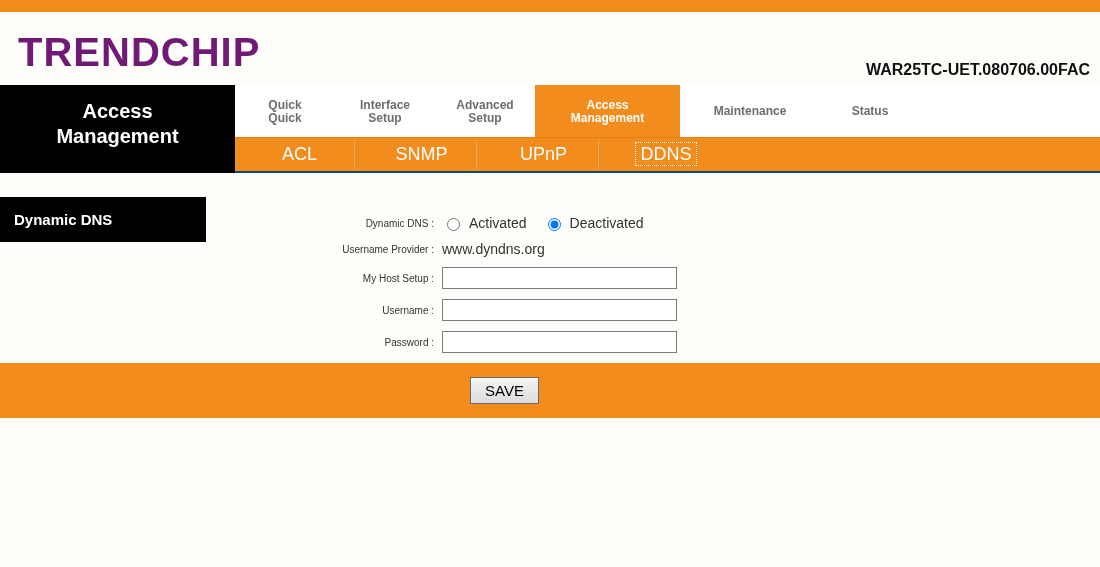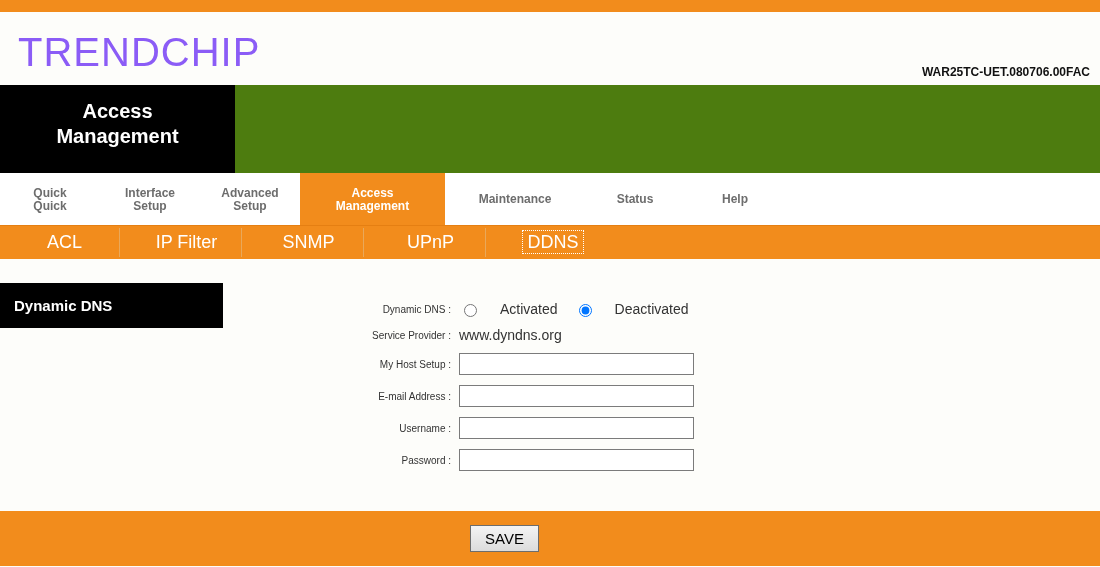--- a/index.html
+++ b/index.html
@@ -12,38 +12,37 @@
     width: 1100px;
   }
   .topbar { height: 12px; background: #f28c1c; }
   .header {
     position: relative;
     padding: 18px 18px 10px 18px;
   }
   .brand {
     font-family: "Arial Black", Arial, sans-serif;
     font-size: 40px;
-    font-weight: 400;
+    font-weight: 700;
     letter-spacing: 1px;
-    color: #8b5cf6;
+    color: #701a75;
   }
   .model {
     position: absolute;
     right: 10px;
     bottom: 6px;
-    font-size: 12px;
+    font-size: 16px;
     font-weight: bold;
     color: #111;
   }
   .nav {
     display: flex;
     align-items: stretch;
-    background: #4d7c0f;
+    background: #0c4a6e;
     position: relative;
-    flex-direction: column;
   }
   .nav-section-title {
     width: 235px;
     background: #000;
     color: #fff;
     font-size: 20px;
     font-weight: bold;
     text-align: center;
     padding: 14px 10px 24px 10px;
     line-height: 1.25;
@@ -99,21 +98,21 @@
   .subtab.active span {
     border: 1px dotted #fff;
     padding: 1px 4px;
   }
   .content-wrap {
     display: flex;
     align-items: flex-start;
     margin-top: 24px;
   }
   .side {
-    width: 223px;
+    width: 206px;
   }
   .side-title {
     background: #000;
     color: #fff;
     font-weight: bold;
     font-size: 15px;
     padding: 14px 14px;
   }
   .form-area {
     flex: 1;
@@ -142,28 +141,27 @@
     width: 235px;
     height: 22px;
     border: 1px solid #7b7b7b;
     background: #fff;
     font-size: 13px;
     padding: 0 4px;
   }
   .radio-wrap {
     display: inline-flex;
     align-items: flex-start;
-    gap: 20px;
+    gap: 6px;
     margin-right: 10px;
   }
   .savebar {
     background: #f28c1c;
     padding: 14px 0;
     text-align: left;
-    margin-top: 30px;
   }
   .savebar-inner {
     padding-left: 470px;
   }
   .save-btn {
     background: linear-gradient(#f4f4f4, #dcdcdc);
     border: 1px solid #6d6d6d;
     font-size: 15px;
     font-family: inherit;
     padding: 4px 14px;
@@ -202,27 +200,23 @@
       <div class="tab active" style="min-width:145px">
         <span>Access</span>
         <span>Management</span>
       </div>
       <div class="tab" style="min-width:140px">
         <span>Maintenance</span>
       </div>
       <div class="tab">
         <span>Status</span>
       </div>
-      <div class="tab">
-        <span>Help</span>
-      </div>
     </div>
     <div class="subtabs-row">
       <div class="subtab"><span>ACL</span></div>
-      <div class="subtab"><span>IP Filter</span></div>
       <div class="subtab"><span>SNMP</span></div>
       <div class="subtab"><span>UPnP</span></div>
       <div class="subtab active"><span>DDNS</span></div>
     </div>
   </div>
 </div>
 
 <div class="content-wrap">
   <div class="side">
     <div class="side-title">Dynamic DNS</div>
@@ -237,37 +231,31 @@
           <span>Activated</span>
         </label>
         <label class="radio-wrap">
           <input type="radio" name="ddns" checked="" style="">
           <span>Deactivated</span>
         </label>
       </div>
     </div>
 
     <div class="form-row">
-      <div class="form-label">Service Provider :</div>
+      <div class="form-label">Username Provider :</div>
       <div class="form-field">www.dyndns.org</div>
     </div>
 
     <div class="form-row">
       <div class="form-label">My Host Setup :</div>
       <div class="form-field">
         <input class="text-input" type="text" value="" style="">
       </div>
     </div>
 
-    <div class="form-row">
-      <div class="form-label">E-mail Address :</div>
-      <div class="form-field">
-        <input class="text-input" type="text" value="" style="">
-      </div>
-    </div>
 
     <div class="form-row">
       <div class="form-label">Username :</div>
       <div class="form-field">
         <input class="text-input" type="text" value="" style="">
       </div>
     </div>
 
     <div class="form-row">
       <div class="form-label">Password :</div>

